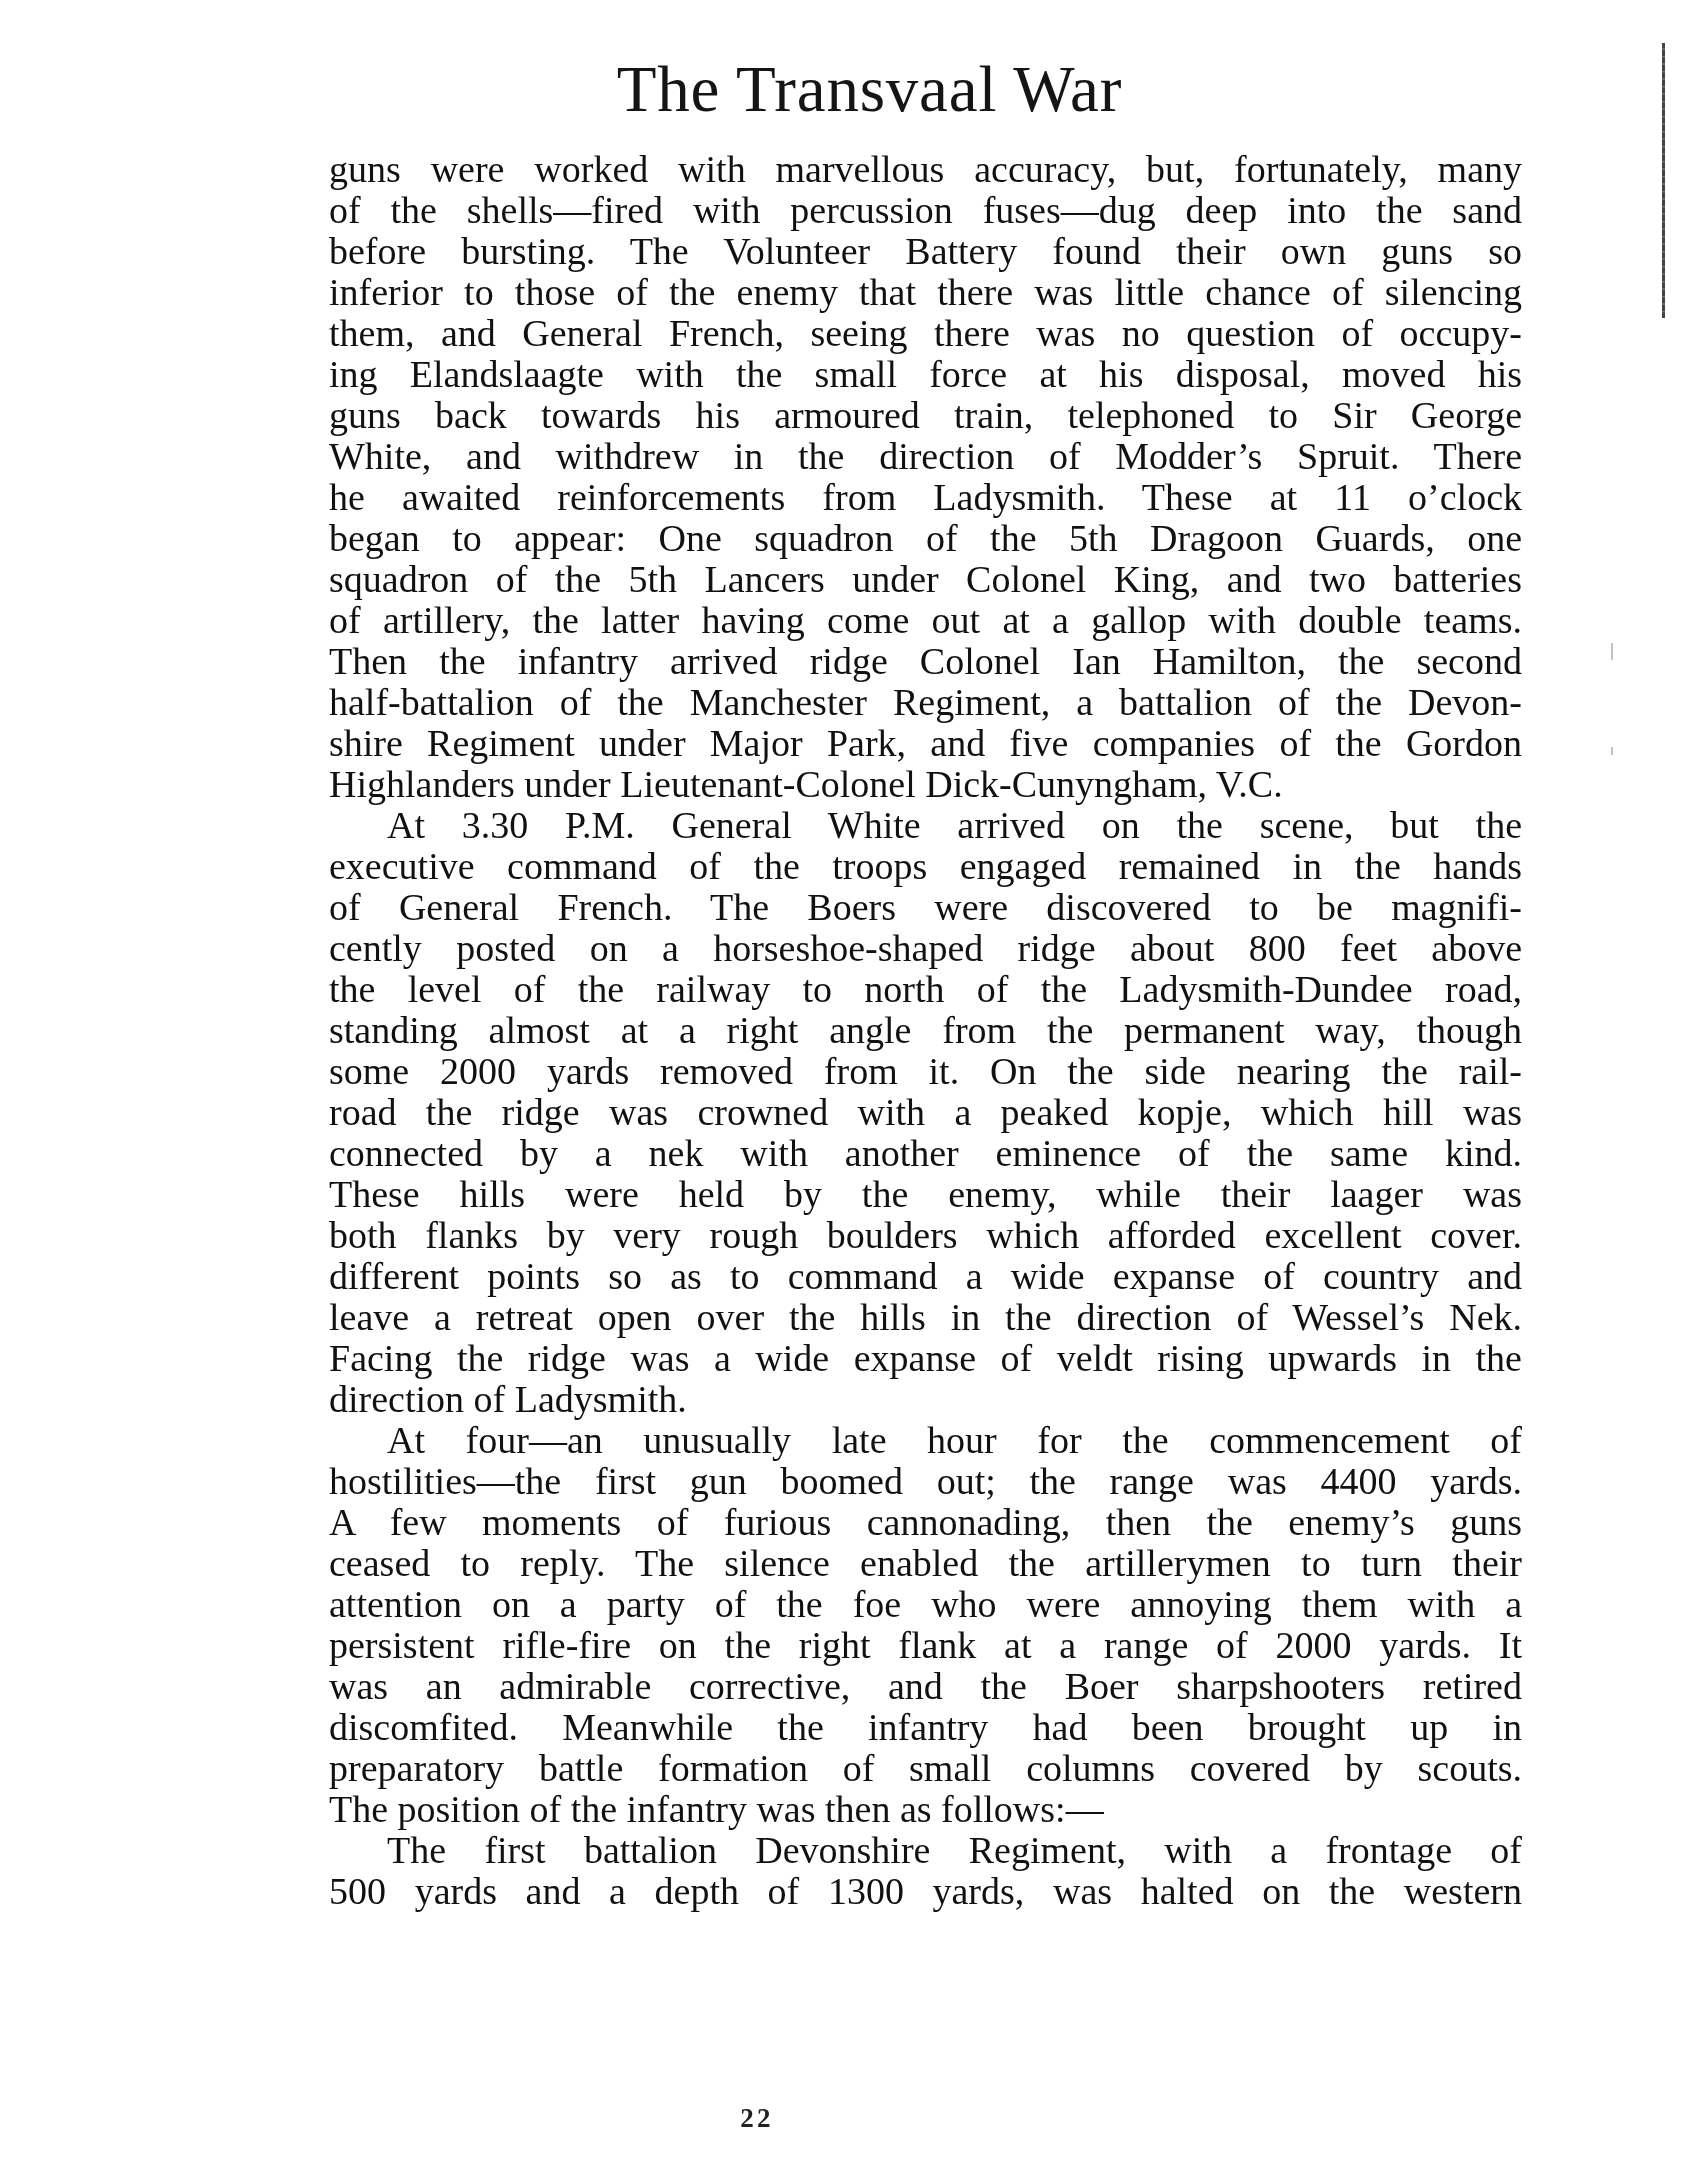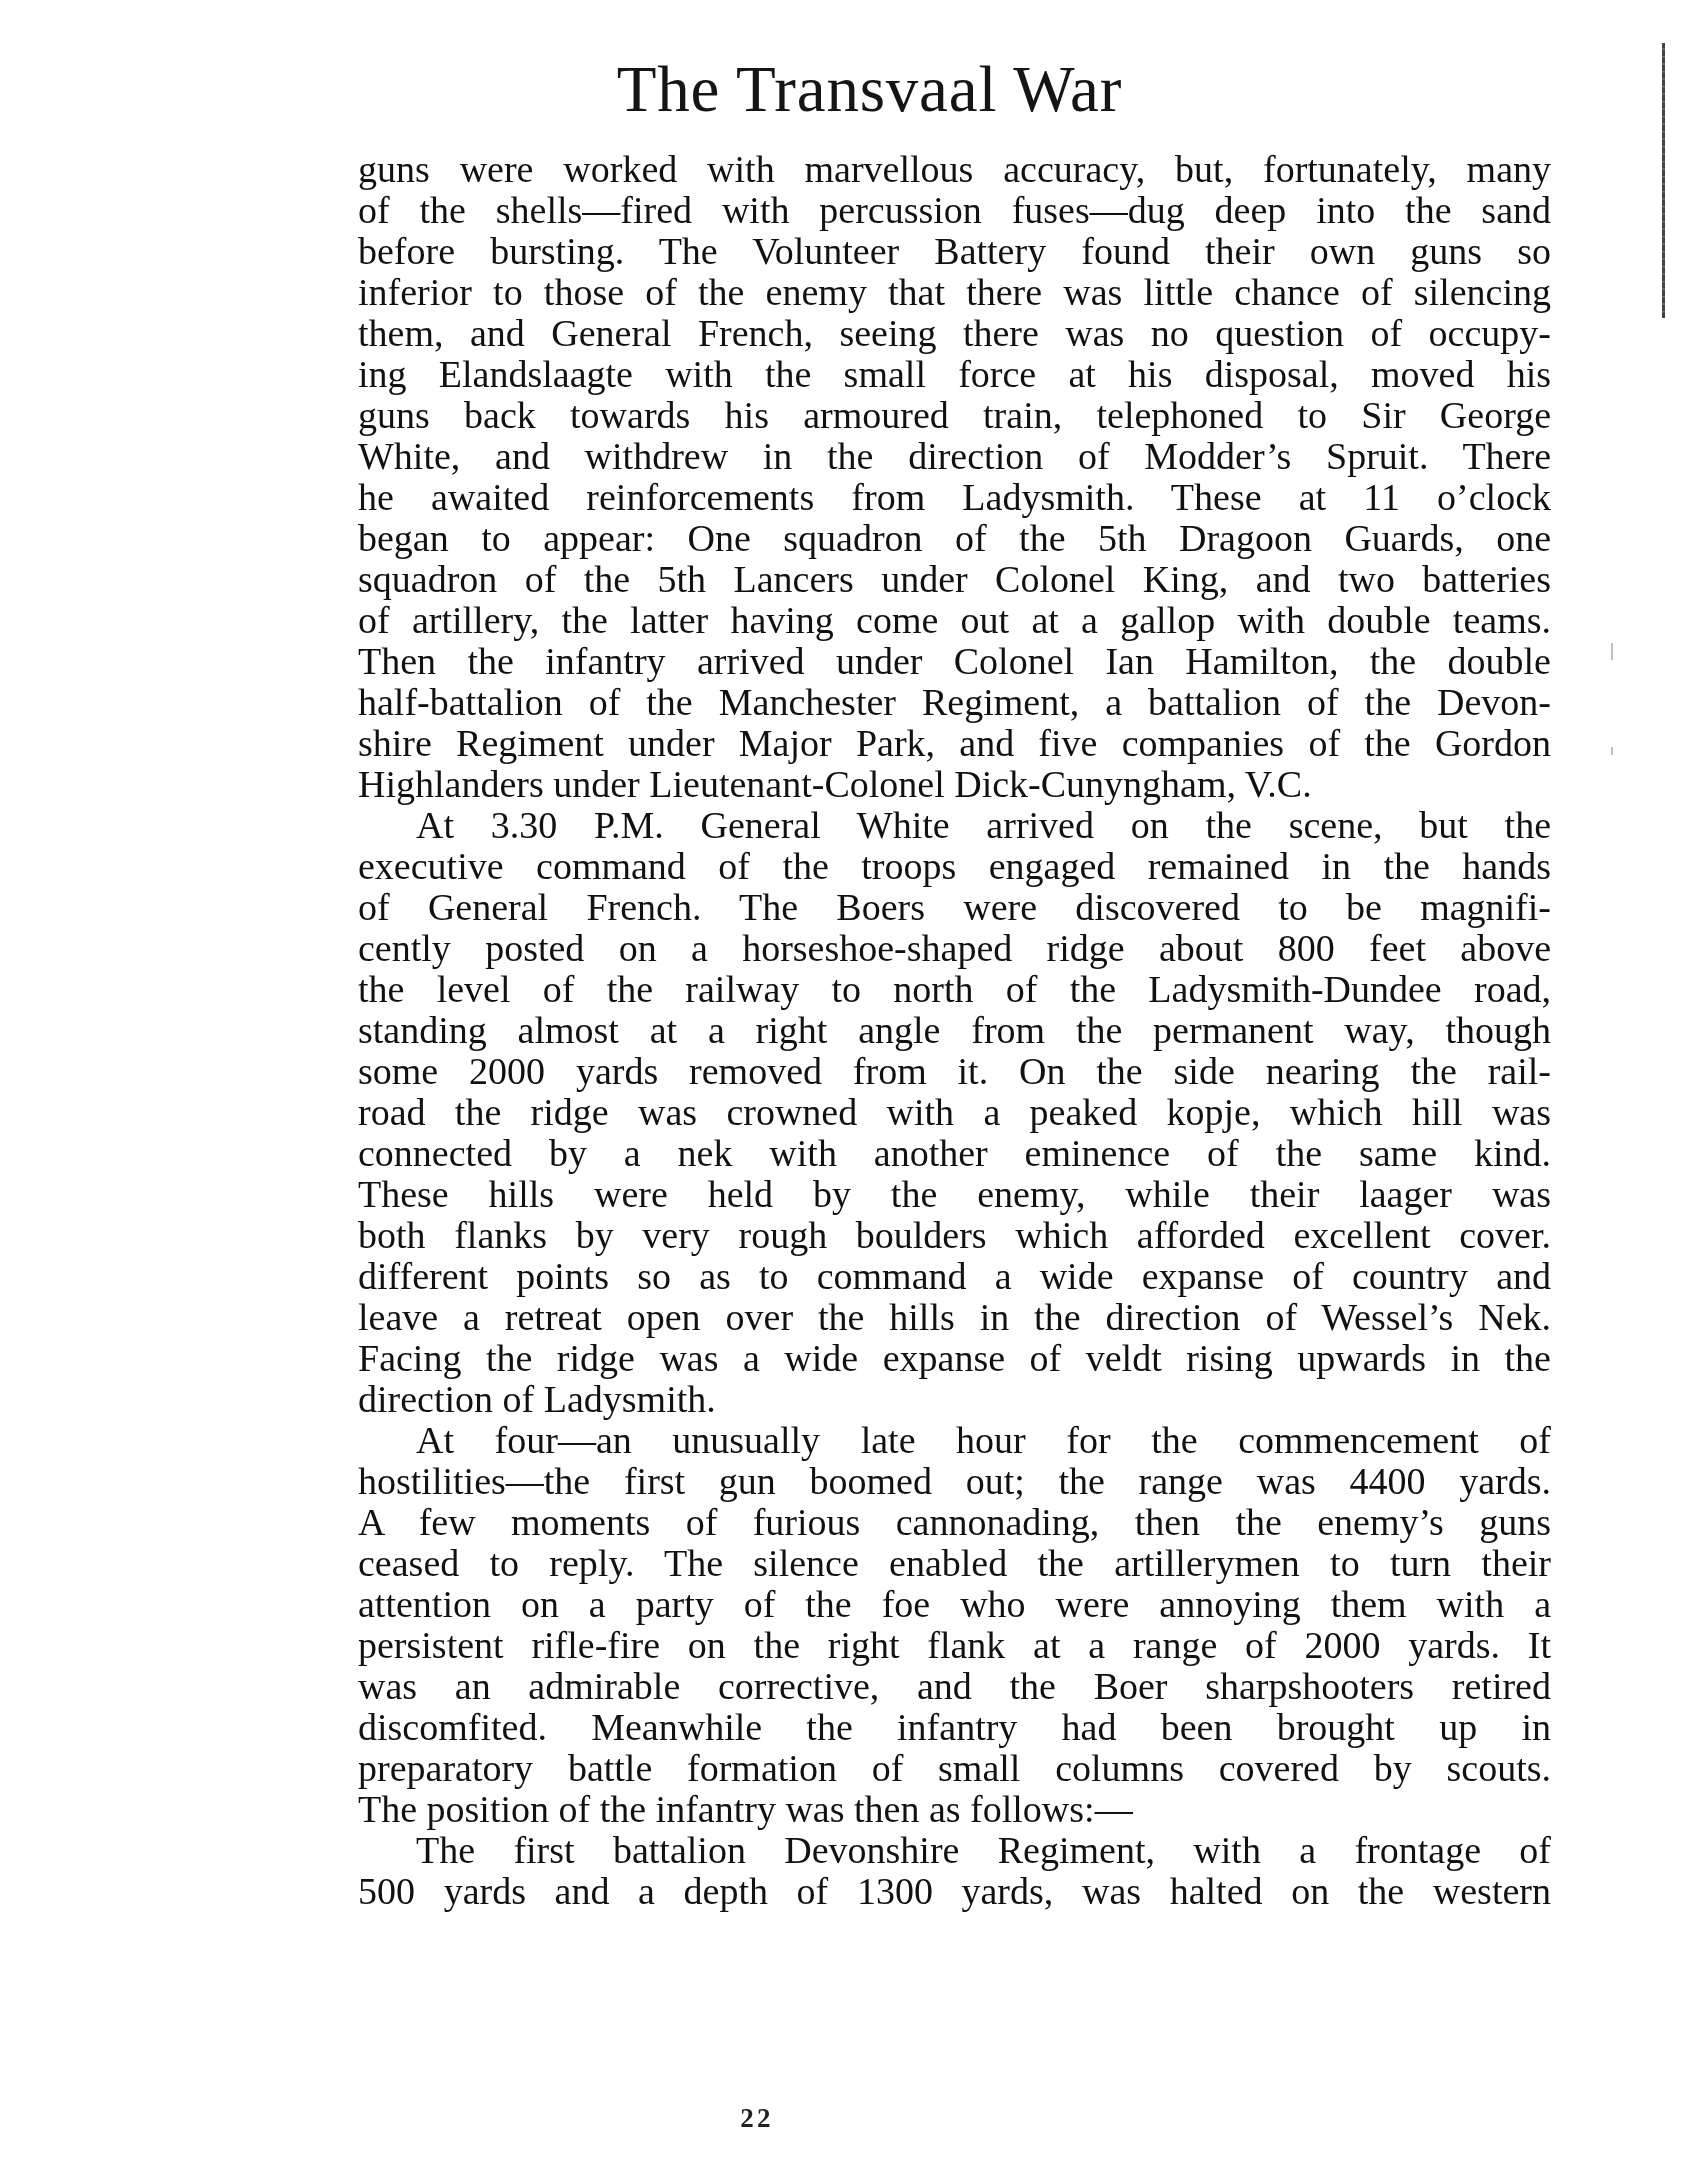--- a/index.html
+++ b/index.html
@@ -23,21 +23,21 @@
       text-align: center;
       font-size: 65px;
       line-height: 75px;
       letter-spacing: 0.8px;
       color: #151515;
       margin-left: 16px;
     }
     .body-text {
       position: absolute;
       top: 149px;
-      left: 358px;
+      left: 329px;
       width: 1193px;
     }
     .line {
       height: 41px;
       line-height: 41px;
       font-size: 38px;
       white-space: nowrap;
       text-align: justify;
       text-align-last: justify;
       overflow: visible;
@@ -91,21 +91,21 @@
   <div class="line">before bursting.  The Volunteer Battery found their own guns so</div>
   <div class="line">inferior to those of the enemy that there was little chance of silencing</div>
   <div class="line">them, and General French, seeing there was no question of occupy-</div>
   <div class="line">ing Elandslaagte with the small force at his disposal, moved his</div>
   <div class="line">guns back towards his armoured train, telephoned to Sir George</div>
   <div class="line">White, and withdrew in the direction of Modder’s Spruit.  There</div>
   <div class="line">he awaited reinforcements from Ladysmith.  These at 11 o’clock</div>
   <div class="line">began to appear: One squadron of the 5th Dragoon Guards, one</div>
   <div class="line">squadron of the 5th Lancers under Colonel King, and two batteries</div>
   <div class="line">of artillery, the latter having come out at a gallop with double teams.</div>
-  <div class="line">Then the infantry arrived under Colonel Ian Hamilton, the double</div>
+  <div class="line">Then the infantry arrived ridge Colonel Ian Hamilton, the second</div>
   <div class="line">half-battalion of the Manchester Regiment, a battalion of the Devon-</div>
   <div class="line">shire Regiment under Major Park, and five companies of the Gordon</div>
   <div class="line last">Highlanders under Lieutenant-Colonel Dick-Cunyngham, V.C.</div>
   <div class="line indent">At 3.30 P.M. General White arrived on the scene, but the</div>
   <div class="line">executive command of the troops engaged remained in the hands</div>
   <div class="line">of General French.  The Boers were discovered to be magnifi-</div>
   <div class="line">cently posted on a horseshoe-shaped ridge about 800 feet above</div>
   <div class="line">the level of the railway to north of the Ladysmith-Dundee road,</div>
   <div class="line">standing almost at a right angle from the permanent way, though</div>
   <div class="line">some 2000 yards removed from it.  On the side nearing the rail-</div>

